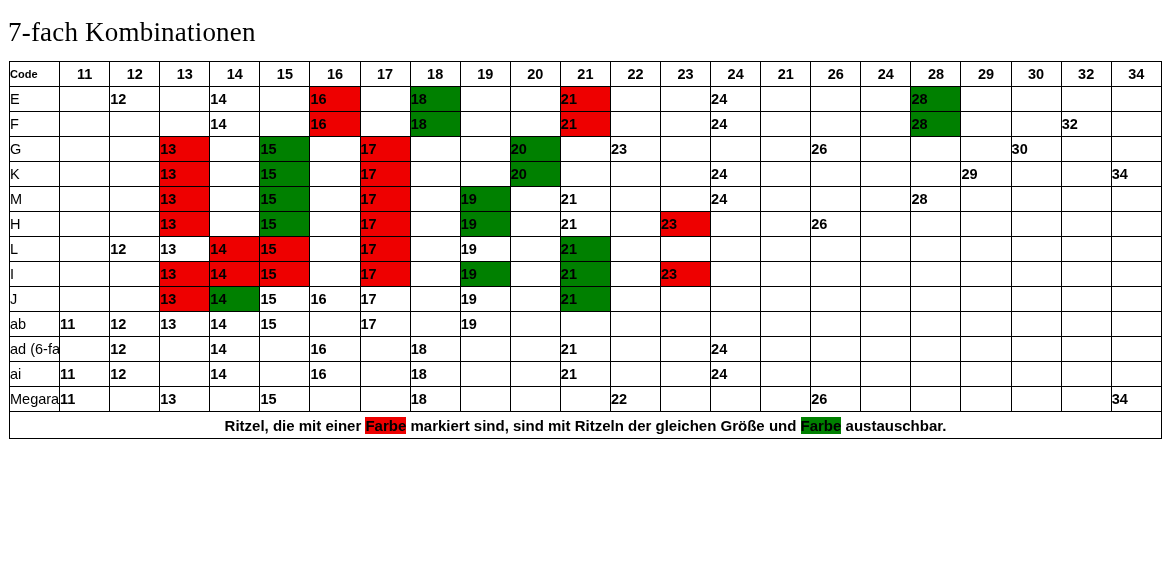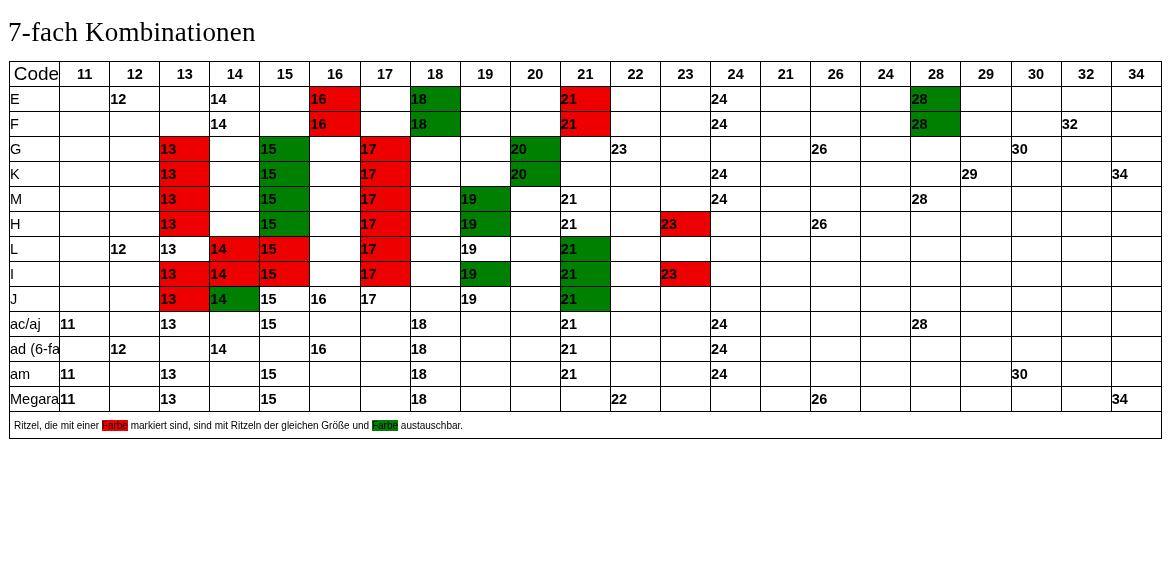--- a/index.html
+++ b/index.html
@@ -35,23 +35,23 @@
   }
   table.grid td, table.grid th {
     border: 1px solid #000000;
     height: 25px;
     padding: 0;
     box-sizing: border-box;
     overflow: hidden;
     white-space: nowrap;
   }
   th.code-head {
-    text-align: right;
-    font-weight: normal;
-    font-size: 19px;
+    text-align: left;
+    font-weight: bold;
+    font-size: 11px;
   }
   th.num-head {
     text-align: center;
     font-weight: bold;
     font-size: 14.5px;
   }
   td.rowlabel {
     text-align: left;
     padding-left: 3px;
     font-weight: normal;
@@ -65,23 +65,23 @@
   }
   td.red {
     background: #ee0000;
     color: #000000;
   }
   td.green {
     background: #008000;
     color: #000000;
   }
   tr.footer-row td {
-    text-align: left;
-    font-weight: normal;
-    font-size: 10px;
+    text-align: center;
+    font-weight: bold;
+    font-size: 15px;
     height: 27px;
     padding: 0 4px;
   }
   .hl-red {
     background: #ee0000;
   }
   .hl-green {
     background: #008000;
   }
 </style>
@@ -339,91 +339,91 @@
           <td class="cell"></td>
           <td class="cell"></td>
           <td class="cell"></td>
           <td class="cell"></td>
           <td class="cell"></td>
           <td class="cell"></td>
           <td class="cell"></td>
           <td class="cell"></td>
         </tr>
         <tr>
-          <td class="rowlabel">ac/aj</td>
+          <td class="rowlabel">ab</td>
           <td class="cell">11</td>
-          <td class="cell"></td>
+          <td class="cell">12</td>
           <td class="cell">13</td>
-          <td class="cell"></td>
+          <td class="cell">14</td>
           <td class="cell">15</td>
           <td class="cell"></td>
+          <td class="cell">17</td>
+          <td class="cell"></td>
+          <td class="cell">19</td>
+          <td class="cell"></td>
+          <td class="cell"></td>
+          <td class="cell"></td>
+          <td class="cell"></td>
+          <td class="cell"></td>
+          <td class="cell"></td>
+          <td class="cell"></td>
+          <td class="cell"></td>
+          <td class="cell"></td>
+          <td class="cell"></td>
+          <td class="cell"></td>
+          <td class="cell"></td>
+          <td class="cell"></td>
+        </tr>
+        <tr>
+          <td class="rowlabel">ad (6-fach)</td>
+          <td class="cell"></td>
+          <td class="cell">12</td>
+          <td class="cell"></td>
+          <td class="cell">14</td>
+          <td class="cell"></td>
+          <td class="cell">16</td>
           <td class="cell"></td>
           <td class="cell">18</td>
           <td class="cell"></td>
           <td class="cell"></td>
           <td class="cell">21</td>
           <td class="cell"></td>
           <td class="cell"></td>
           <td class="cell">24</td>
           <td class="cell"></td>
           <td class="cell"></td>
           <td class="cell"></td>
-          <td class="cell">28</td>
-          <td class="cell"></td>
-          <td class="cell"></td>
-          <td class="cell"></td>
-          <td class="cell"></td>
-        </tr>
-        <tr>
-          <td class="rowlabel">ad (6-fach)</td>
-          <td class="cell"></td>
+          <td class="cell"></td>
+          <td class="cell"></td>
+          <td class="cell"></td>
+          <td class="cell"></td>
+          <td class="cell"></td>
+        </tr>
+        <tr>
+          <td class="rowlabel">ai</td>
+          <td class="cell">11</td>
           <td class="cell">12</td>
           <td class="cell"></td>
           <td class="cell">14</td>
           <td class="cell"></td>
           <td class="cell">16</td>
           <td class="cell"></td>
           <td class="cell">18</td>
           <td class="cell"></td>
           <td class="cell"></td>
           <td class="cell">21</td>
           <td class="cell"></td>
           <td class="cell"></td>
           <td class="cell">24</td>
           <td class="cell"></td>
           <td class="cell"></td>
           <td class="cell"></td>
           <td class="cell"></td>
           <td class="cell"></td>
           <td class="cell"></td>
-          <td class="cell"></td>
-          <td class="cell"></td>
-        </tr>
-        <tr>
-          <td class="rowlabel">am</td>
-          <td class="cell">11</td>
-          <td class="cell"></td>
-          <td class="cell">13</td>
-          <td class="cell"></td>
-          <td class="cell">15</td>
-          <td class="cell"></td>
-          <td class="cell"></td>
-          <td class="cell">18</td>
-          <td class="cell"></td>
-          <td class="cell"></td>
-          <td class="cell">21</td>
-          <td class="cell"></td>
-          <td class="cell"></td>
-          <td class="cell">24</td>
-          <td class="cell"></td>
-          <td class="cell"></td>
-          <td class="cell"></td>
-          <td class="cell"></td>
-          <td class="cell"></td>
-          <td class="cell">30</td>
           <td class="cell"></td>
           <td class="cell"></td>
         </tr>
         <tr>
           <td class="rowlabel">Megarange</td>
           <td class="cell">11</td>
           <td class="cell"></td>
           <td class="cell">13</td>
           <td class="cell"></td>
           <td class="cell">15</td>

